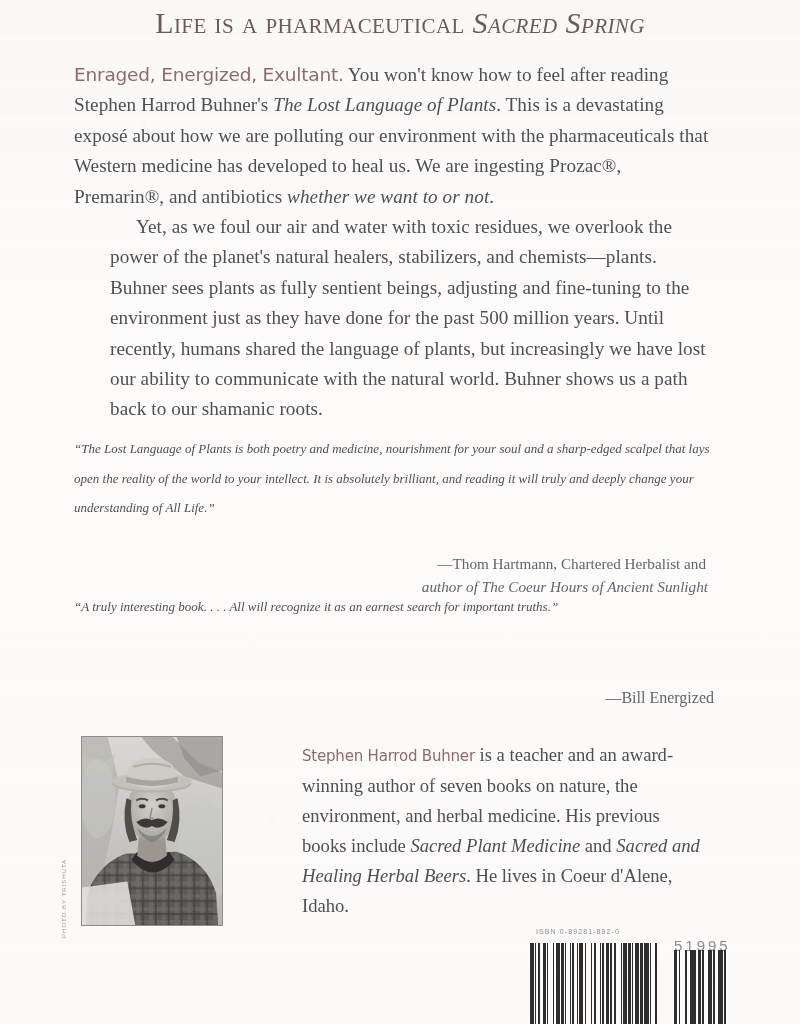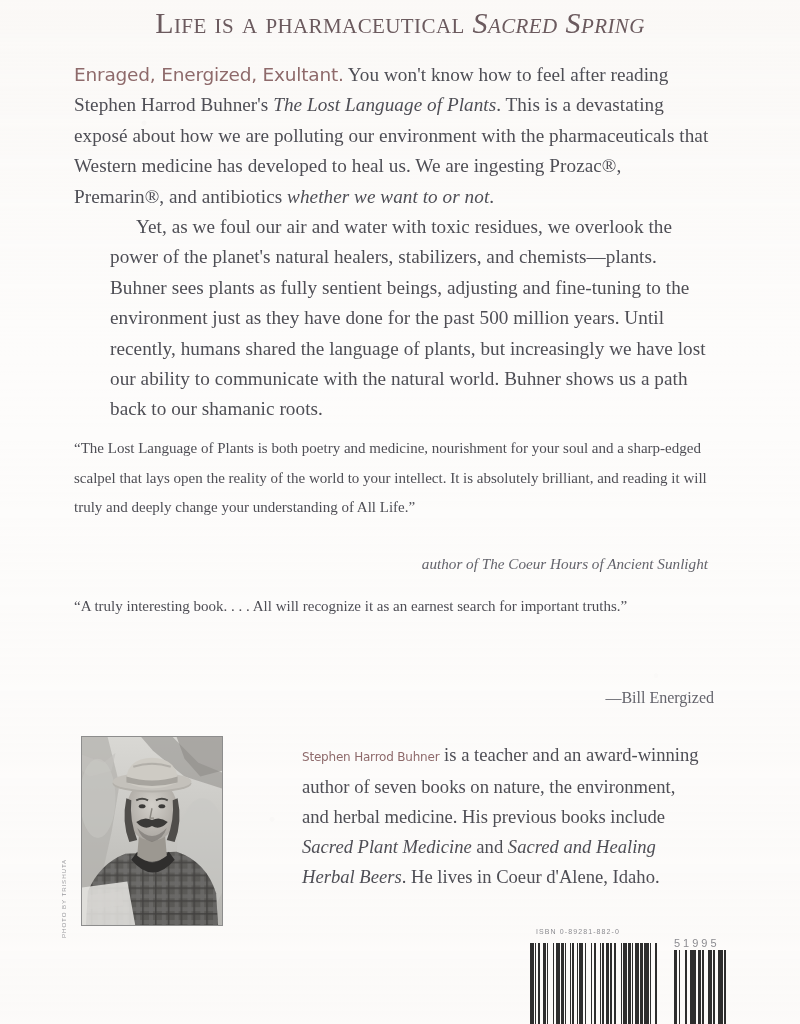--- a/index.html
+++ b/index.html
@@ -81,21 +81,22 @@
     color: #8e6a6b;
     letter-spacing: -0.2px;
   }
   .i { font-style: italic; }
 
   
   .blurb {
     position: absolute;
     left: 74px;
     width: 640px;
-    font-size: 15px;
+    font-style: italic;
+    font-size: 13px;
     line-height: 29.6px;
     color: #4e4e55;
   }
   .blurb p { margin: 0; }
   .blurb-1 { top: 434px; }
   .blurb-2 { top: 592px; }
 
   .attribution {
     position: absolute;
     width: 640px;
@@ -143,21 +144,21 @@
     left: 302px;
     top: 740px;
     width: 400px;
     font-size: 18.6px;
     line-height: 30px;
     color: #4e4e55;
   }
   .author-bio p { margin: 0; }
   .author-name {
     font-family: "DejaVu Sans", "Liberation Sans", sans-serif;
-    font-size: 12px;
+    font-size: 15px;
     color: #8e6a6b;
     letter-spacing: -0.2px;
   }
 
   
   .barcode-zone {
     position: absolute;
     left: 522px;
     top: 928px;
     width: 218px;
@@ -171,21 +172,21 @@
     font-size: 7px;
     letter-spacing: 1.1px;
     color: #8b8b90;
     white-space: nowrap;
   }
   .price-text {
     position: absolute;
     left: 152px;
     top: 9px;
     font-family: "Liberation Sans", "DejaVu Sans", sans-serif;
-    font-size: 11px;
+    font-size: 15px;
     letter-spacing: 3px;
     color: #8b8b90;
     white-space: nowrap;
   }
   .bars-main {
     position: absolute;
     left: 8px;
     top: 15px;
     width: 128px;
     height: 81px;
@@ -219,20 +220,21 @@
     <p>
       <span class="lead-in">Enraged, Energized, Exultant.</span><span> You won't know how to feel after reading Stephen Harrod Buhner's </span><span class="i">The Lost Language of Plants</span><span>. This is a devastating exposé about how we are polluting our environment with the pharmaceuticals that Western medicine has developed to heal us. We are ingesting Prozac®, Premarin®, and antibiotics </span><span class="i">whether we want to or not</span><span>.</span>
     </p>
     <p class="indent">Yet, as we foul our air and water with toxic residues, we overlook the power of the planet's natural healers, stabilizers, and chemists—plants. Buhner sees plants as fully sentient beings, adjusting and fine-tuning to the environment just as they have done for the past 500 million years. Until recently, humans shared the language of plants, but increasingly we have lost our ability to communicate with the natural world. Buhner shows us a path back to our shamanic roots.</p>
   </div>
 
   <div class="blurb blurb-1">
     <p>“The Lost Language of Plants is both poetry and medicine, nourishment for your soul and a sharp-edged scalpel that lays open the reality of the world to your intellect. It is absolutely brilliant, and reading it will truly and deeply change your understanding of All Life.”</p>
   </div>
   <div class="attribution attr-hartmann">
+    <span class="attr-1">—Thom Hartmann, Chartered Herbalist and</span>
     <span class="attr-2 i">author of The Coeur Hours of Ancient Sunlight</span>
   </div>
 
   <div class="blurb blurb-2">
     <p>“A truly interesting book. . . . All will recognize it as an earnest search for important truths.”</p>
   </div>
   <div class="attribution attr-mckibben">
     <span class="attr-1">—Bill Energized</span>
   </div>
 

